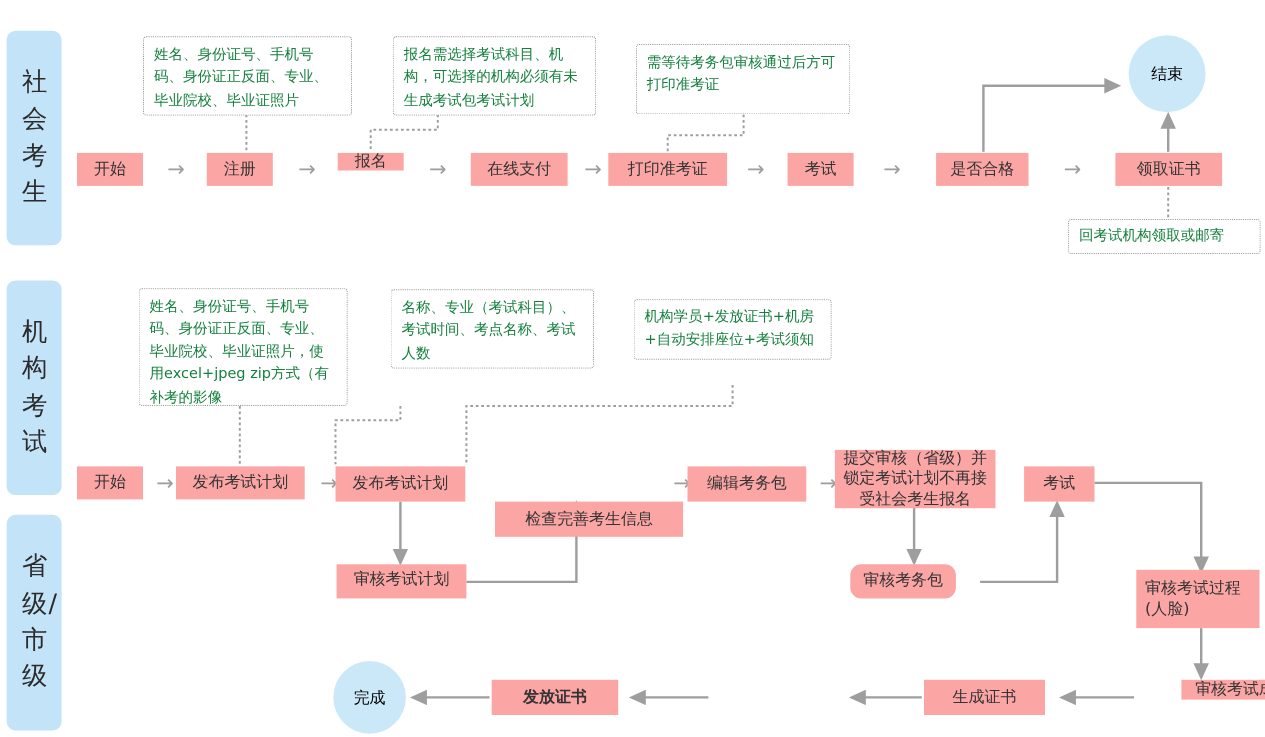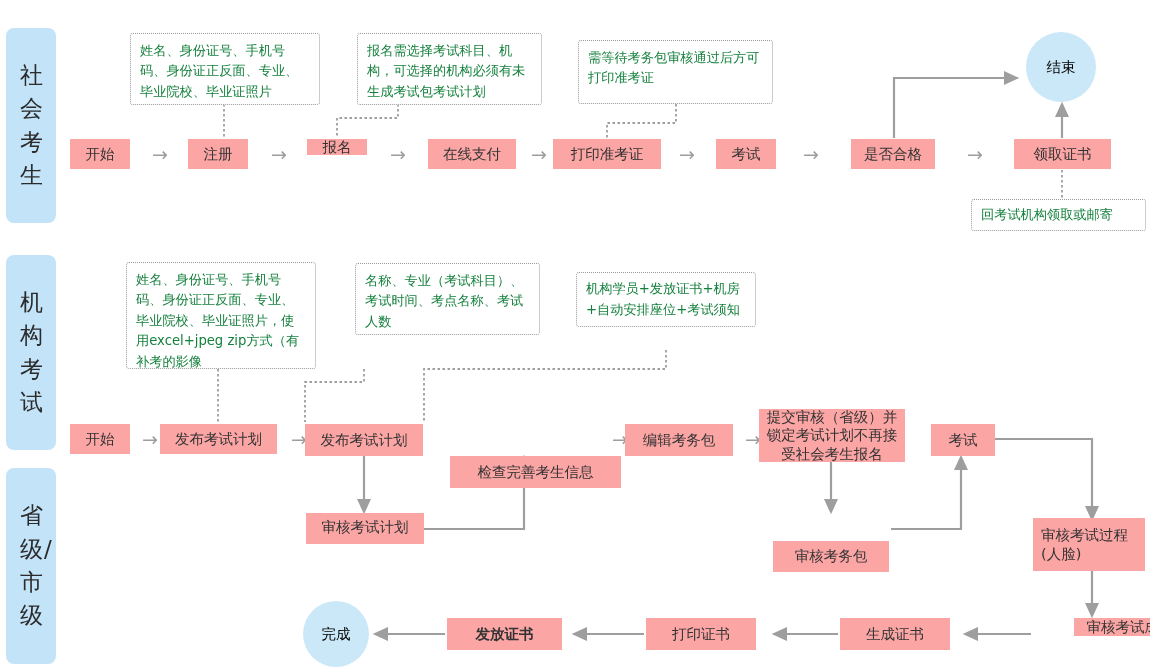--- a/index.html
+++ b/index.html
@@ -224,39 +224,36 @@
   </div>
 
   <div class="node" style="left:931px;top:424px;width:64px;height:32px;">
     <span>考试</span>
   </div>
 
   <div class="node" style="left:306px;top:513px;width:118px;height:31px;font-family:Liberation Mono, monospace;">
     <span>审核考试计划</span>
   </div>
 
-  <div class="node" style="left:773px;top:541px;width:116px;height:31px;">
+  <div class="node" style="left:773px;top:513px;width:96px;height:31px;border-radius:10px;">
     <span>审核考务包</span>
   </div>
 
   <div class="node" style="left:1033px;top:518px;width:112px;height:53px;justify-content:flex-start;text-align:left;padding-left:8px;">
     <span>审核考试过程(人脸)</span>
   </div>
 
   <div class="node" style="left:1074px;top:618px;width:112px;height:18px;">
     <span>审核考试成绩</span>
   </div>
 
   <div class="node" style="left:840px;top:618px;width:110px;height:32px;">
     <span>生成证书</span>
   </div>
 
-  <div class="node" style="left:646px;top:618px;width:110px;height:32px;">
-    <span>打印证书</span>
-  </div>
 
   <div class="node bold" style="left:447px;top:618px;width:115px;height:32px;">
     <span>发放证书</span>
   </div>
 
   <div class="circle" style="left:303px;top:601px;width:66px;height:66px;">
     <span>完成</span>
   </div>
 
 </div>

